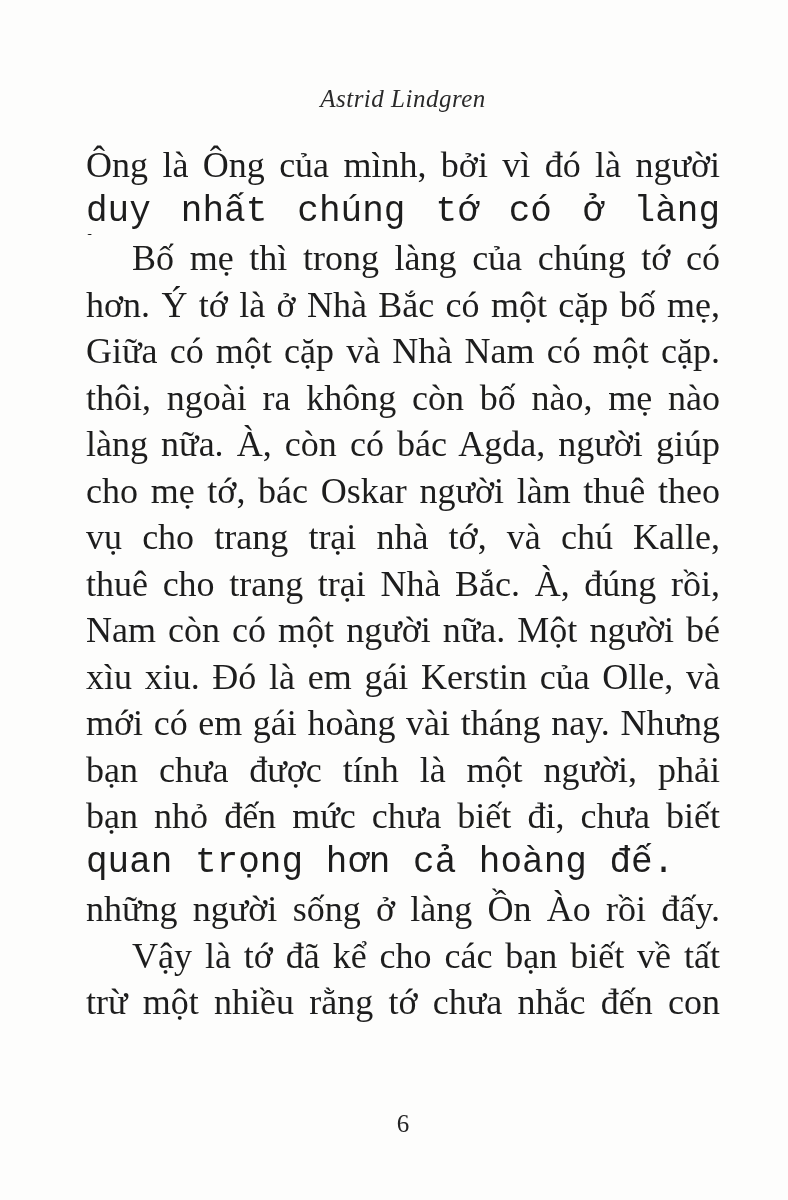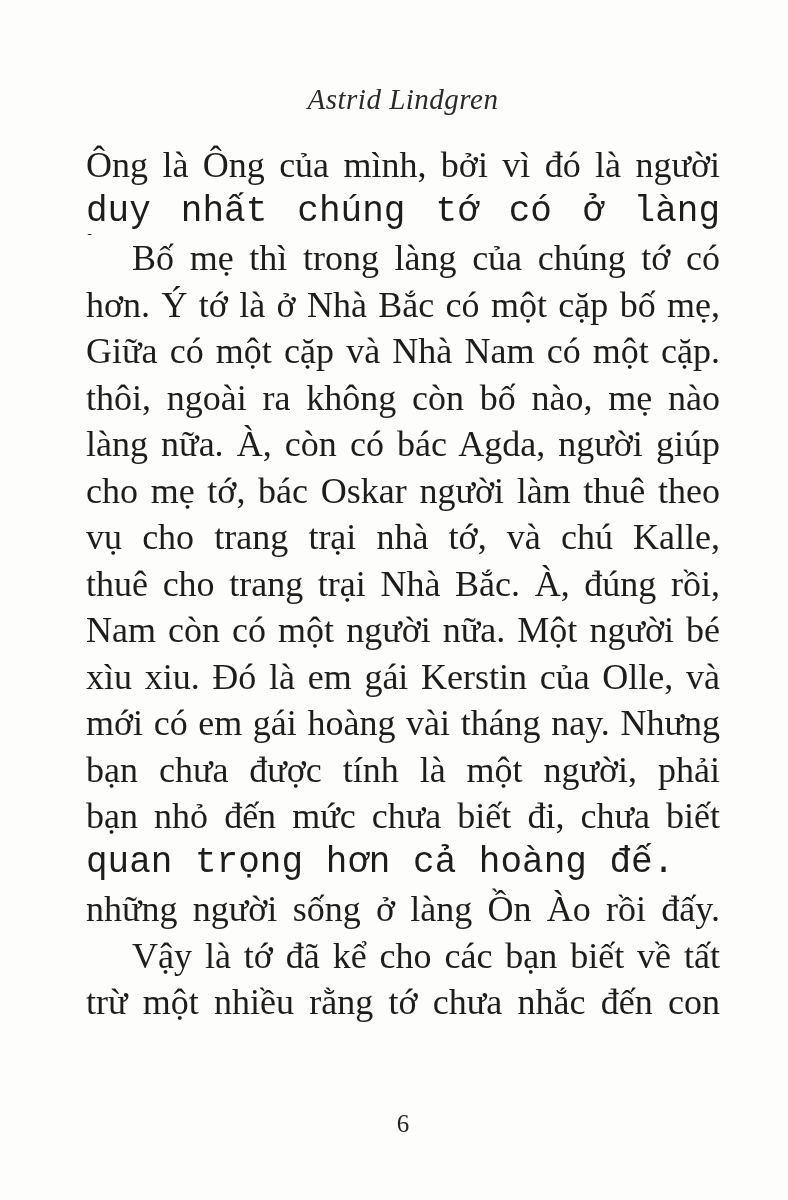--- a/index.html
+++ b/index.html
@@ -17,21 +17,21 @@
     font-family: "Liberation Serif", "DejaVu Serif", serif;
     overflow: hidden;
   }
   .running-header {
     position: absolute;
     top: 84px;
     left: 86px;
     width: 634px;
     text-align: center;
     font-style: italic;
-    font-size: 29px;
+    font-size: 25px;
     line-height: 30px;
     color: #2a2a2a;
     letter-spacing: 0.5px;
   }
   .body-text {
     position: absolute;
     top: 142px;
     left: 86px;
     width: 634px;
     font-size: 36px;

